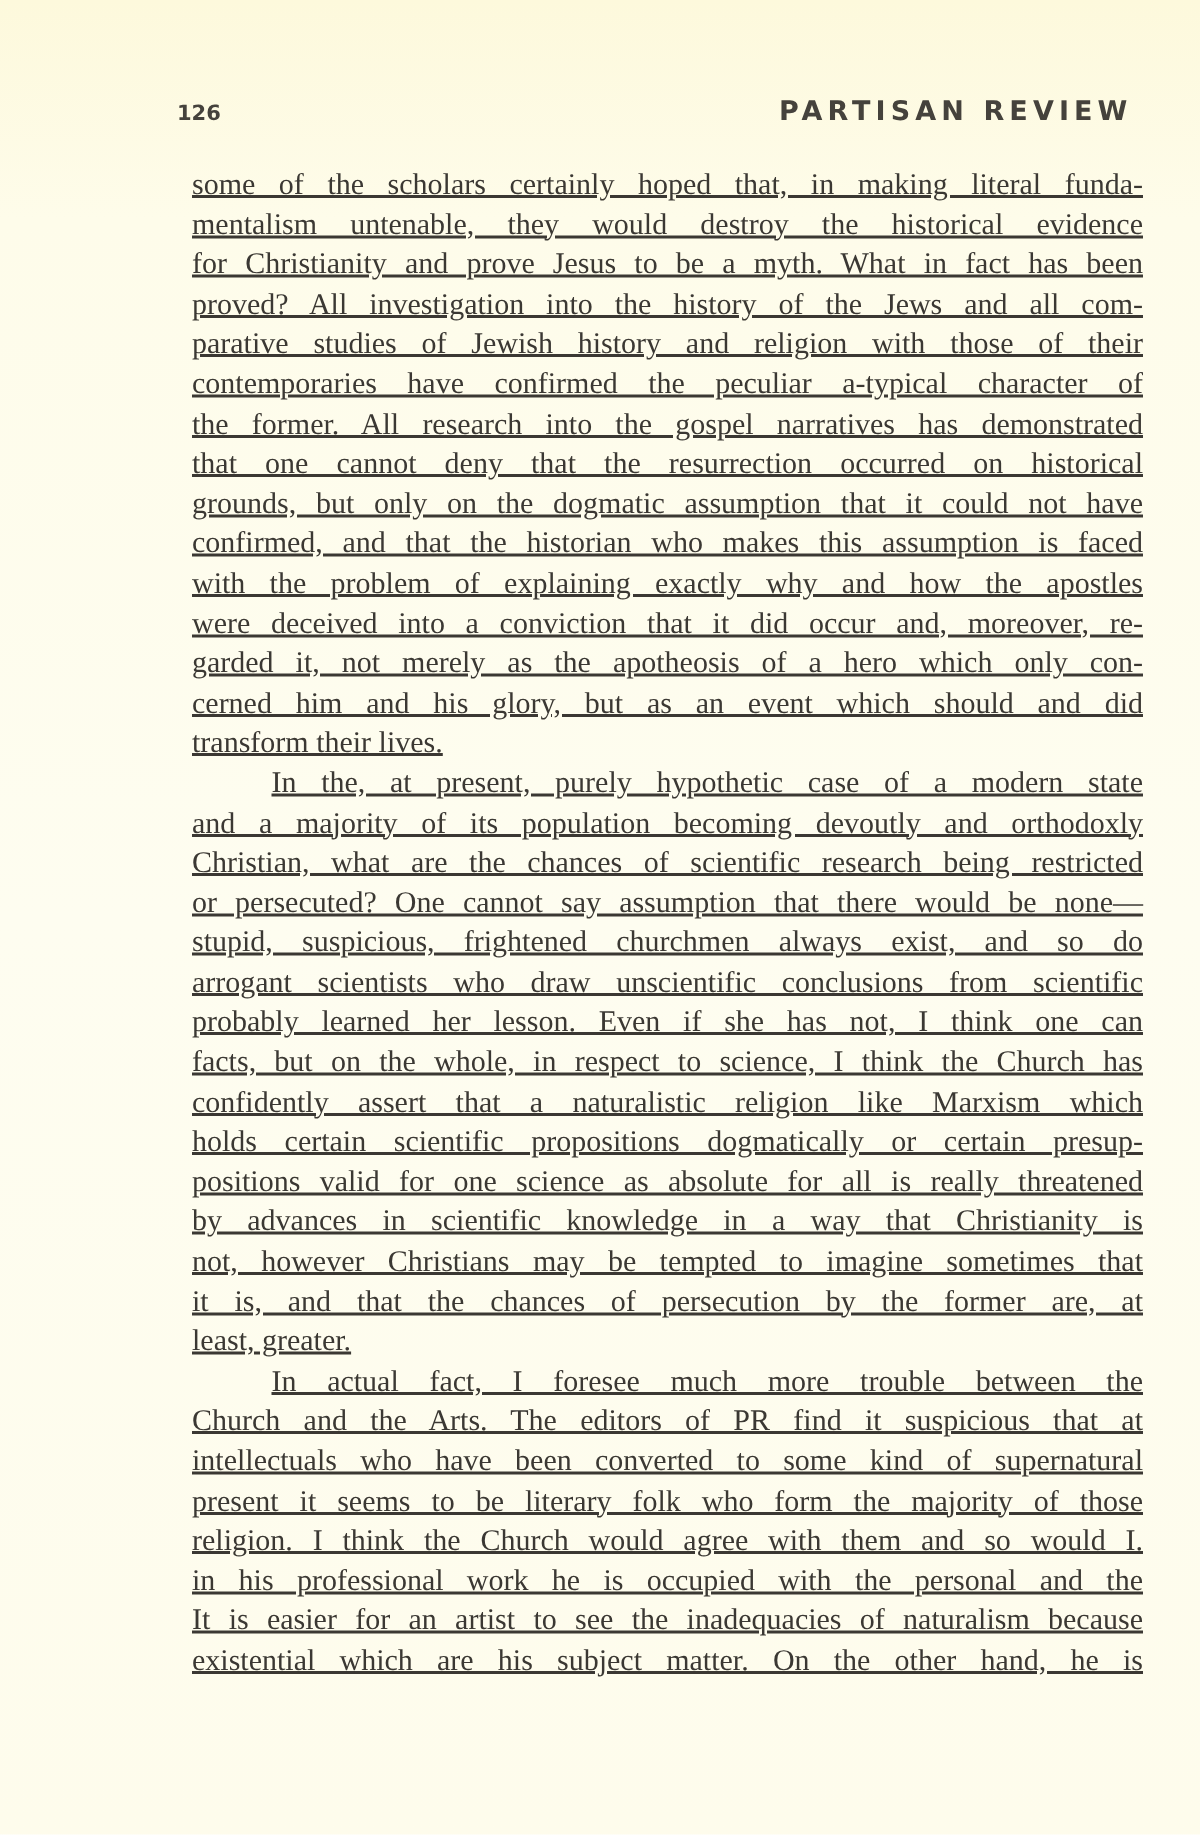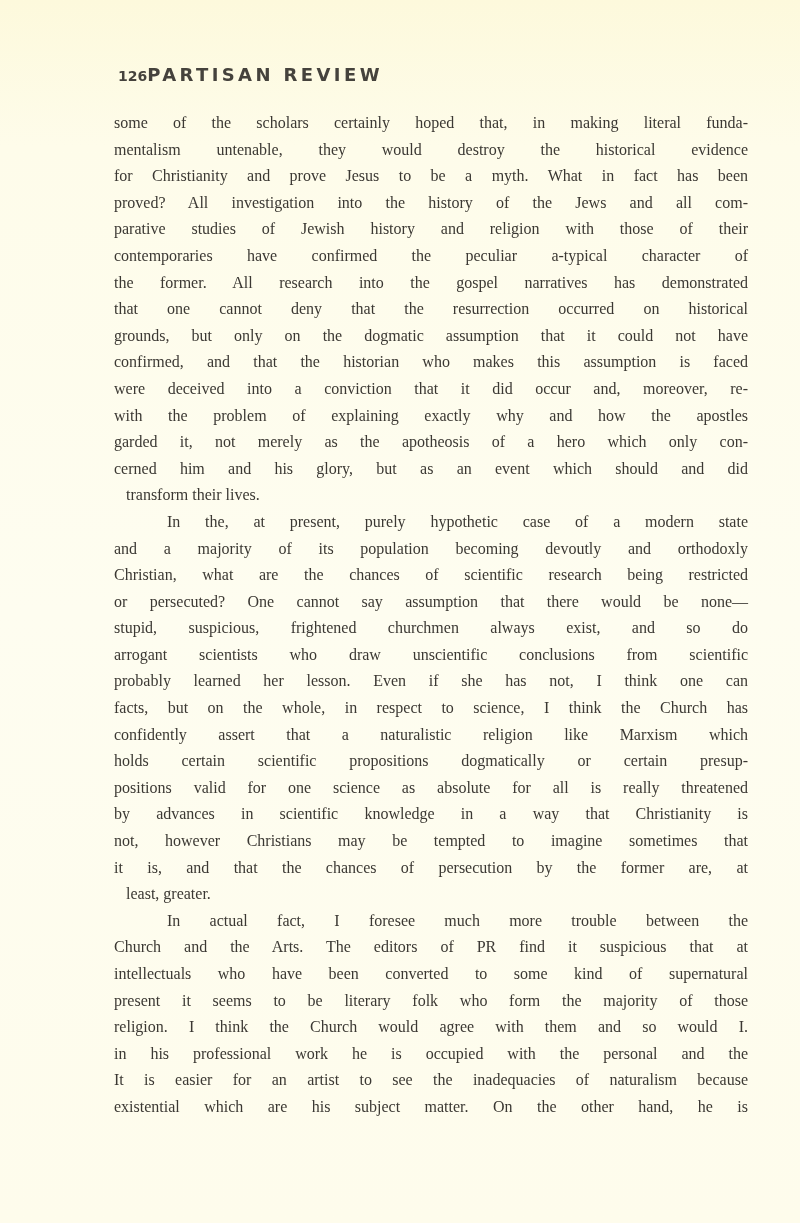--- a/index.html
+++ b/index.html
@@ -23,56 +23,57 @@
       width: 800px;
       height: 1223px;
     }
     .running-head {
       position: absolute;
       left: 118px;
       top: 64px;
       width: 634px;
       height: 24px;
       display: flex;
+      justify-content: space-between;
       align-items: baseline;
       font-family: "DejaVu Sans", "Liberation Sans", sans-serif;
       color: #45423c;
     }
     .page-number {
       font-size: 14px;
       font-weight: bold;
       letter-spacing: 0px;
     }
     .journal-title {
       font-size: 18px;
       font-weight: bold;
       letter-spacing: 3.4px;
       margin-right: -3px;
     }
     .body-text {
       position: absolute;
-      left: 114px;
+      left: 128px;
       top: 110px;
       width: 634px;
-      font-size: 16px;
+      font-size: 20px;
       line-height: 26.6px;
       text-align: justify;
       color: #3b3833;
+      text-decoration: underline;
     }
     .line {
       display: block;
       text-align: justify;
       text-align-last: justify;
       white-space: nowrap;
       height: 26.6px;
       word-spacing: 0px;
     }
     .line.last {
       text-align-last: left;
-      margin-left: 12px;
     }
     .line.indent {
       padding-left: 53px;
     }
     .paragraph {
       margin: 0;
     }
   </style>
 </head>
 <body>
@@ -88,22 +89,22 @@
         <span class="line">some of the scholars certainly hoped that, in making literal funda-</span>
         <span class="line">mentalism untenable, they would destroy the historical evidence</span>
         <span class="line">for Christianity and prove Jesus to be a myth. What in fact has been</span>
         <span class="line">proved? All investigation into the history of the Jews and all com-</span>
         <span class="line">parative studies of Jewish history and religion with those of their</span>
         <span class="line">contemporaries have confirmed the peculiar a-typical character of</span>
         <span class="line">the former. All research into the gospel narratives has demonstrated</span>
         <span class="line">that one cannot deny that the resurrection occurred on historical</span>
         <span class="line">grounds, but only on the dogmatic assumption that it could not have</span>
         <span class="line">confirmed, and that the historian who makes this assumption is faced</span>
+        <span class="line">with the problem of explaining exactly why and how the apostles</span>
         <span class="line">were deceived into a conviction that it did occur and, moreover, re-</span>
-        <span class="line">with the problem of explaining exactly why and how the apostles</span>
         <span class="line">garded it, not merely as the apotheosis of a hero which only con-</span>
         <span class="line">cerned him and his glory, but as an event which should and did</span>
         <span class="line last">transform their lives.</span>
       </div>
       <div class="paragraph">
         <span class="line indent">In the, at present, purely hypothetic case of a modern state</span>
         <span class="line">and a majority of its population becoming devoutly and orthodoxly</span>
         <span class="line">Christian, what are the chances of scientific research being restricted</span>
         <span class="line">or persecuted? One cannot say assumption that there would be none—</span>
         <span class="line">stupid, suspicious, frightened churchmen always exist, and so do</span>

